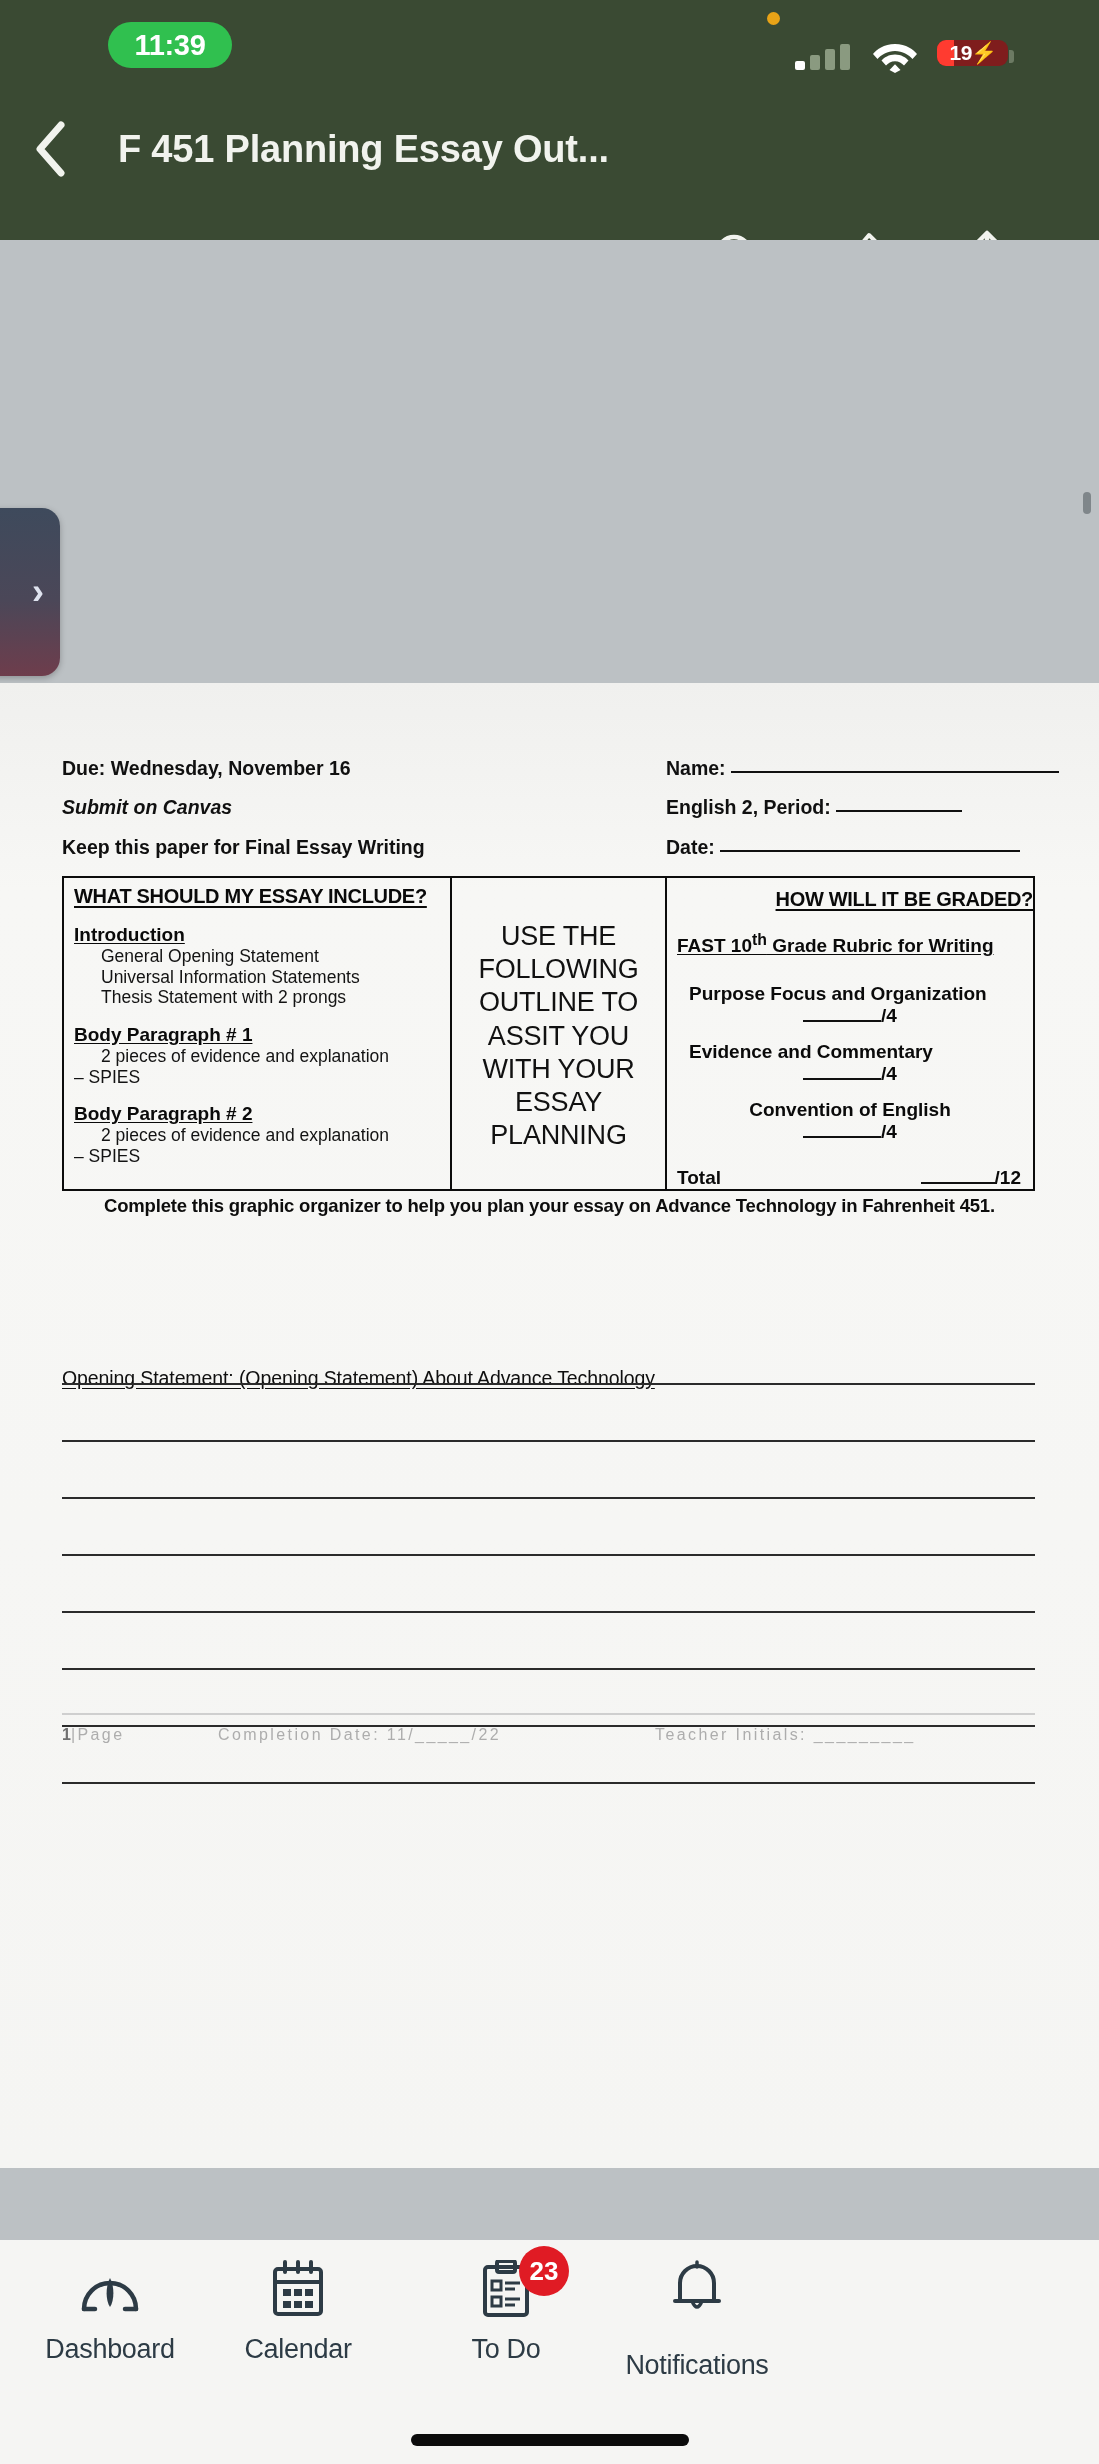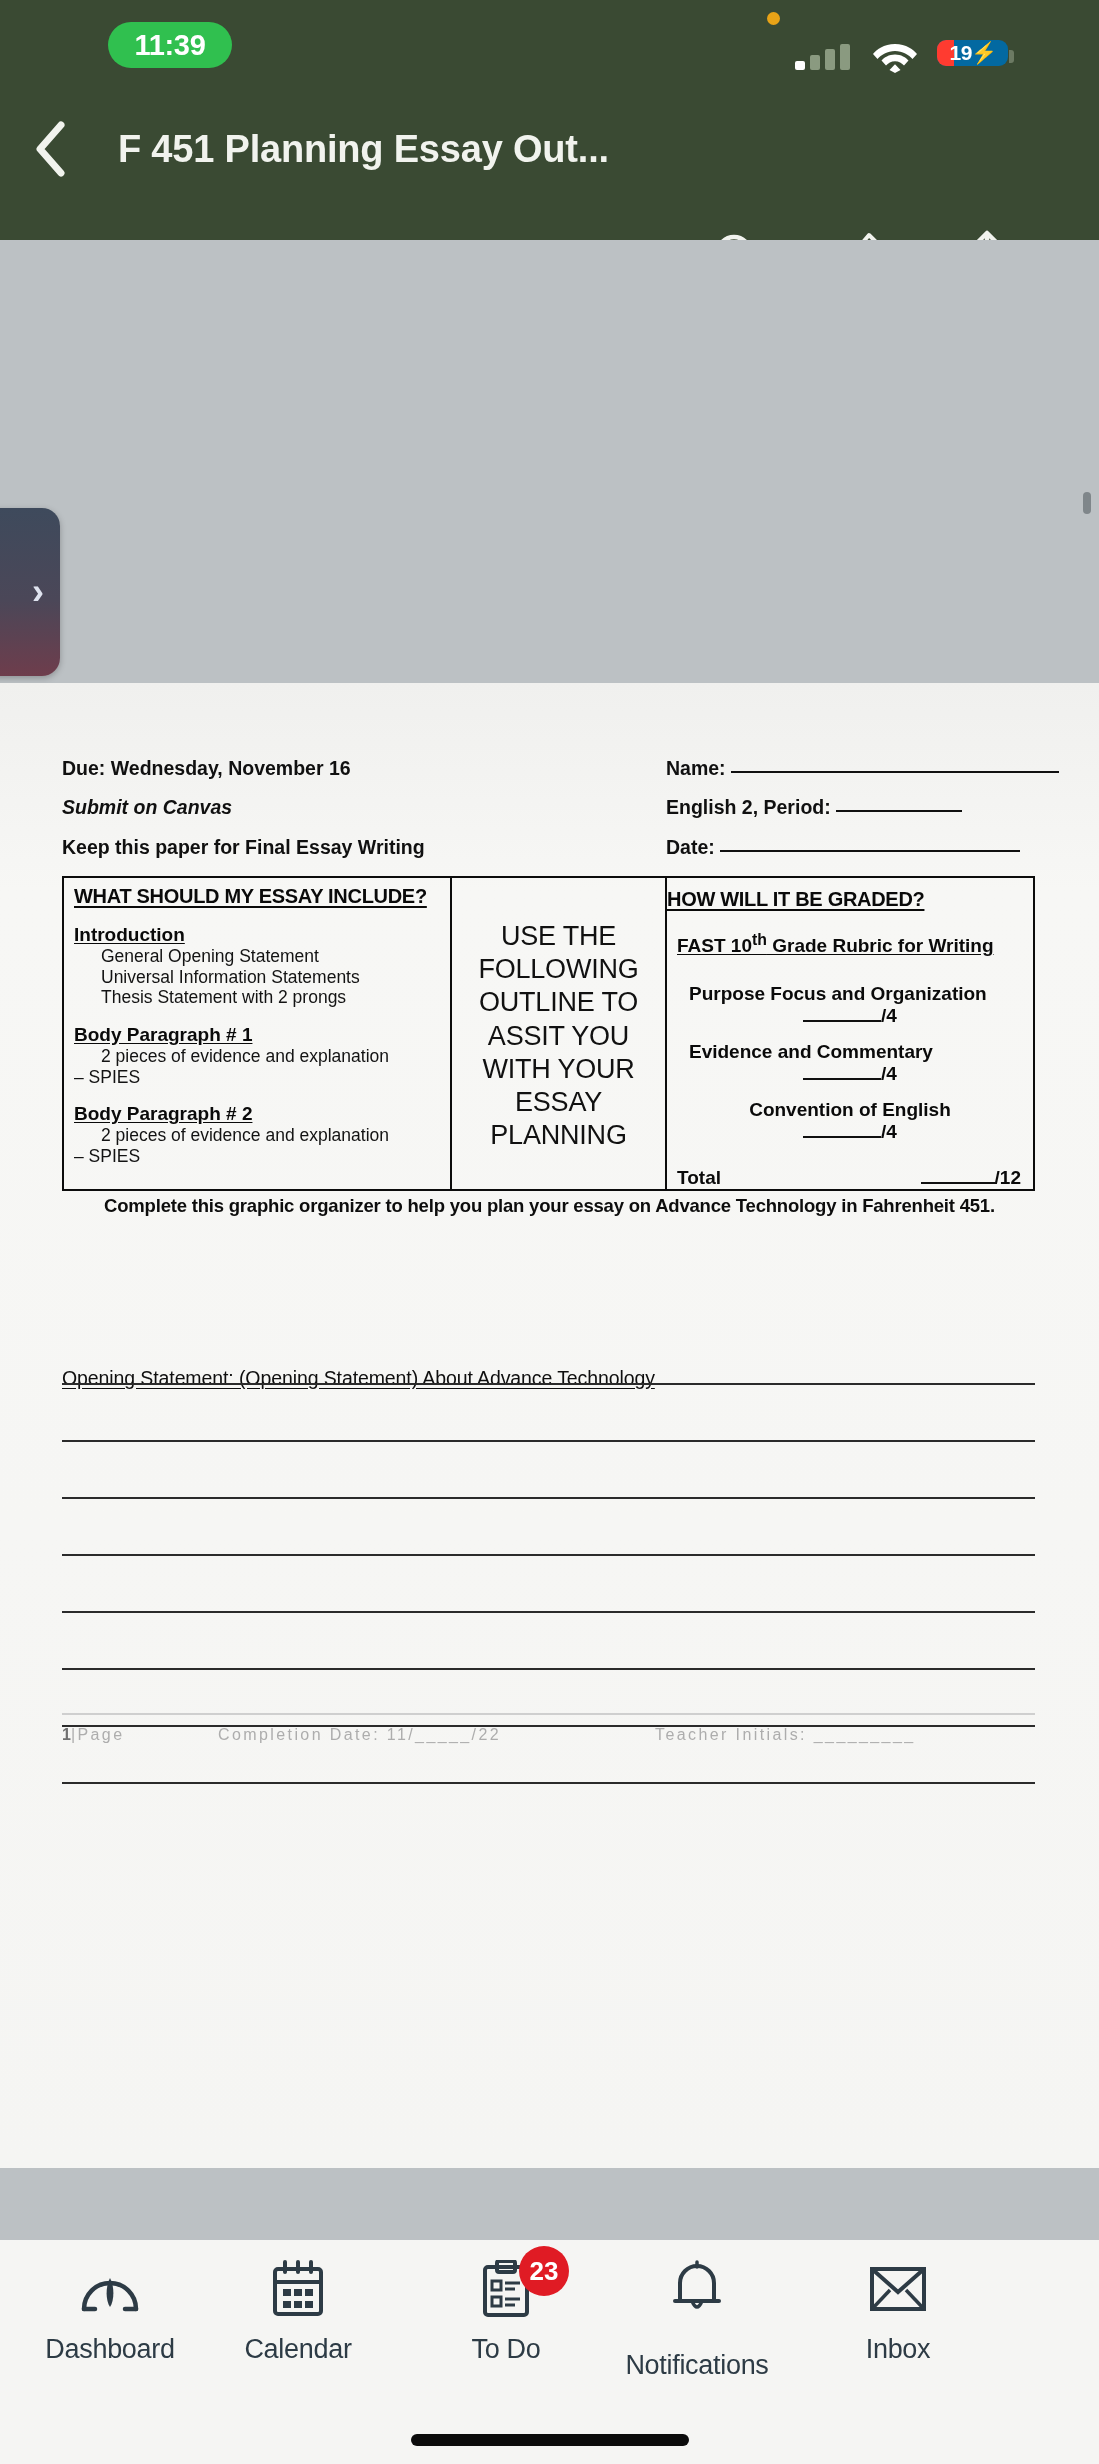--- a/index.html
+++ b/index.html
@@ -36,21 +36,21 @@
     display: block;
   }
   .sig i:nth-child(1) { left: 0px;  height: 9px;  background: #ffffff; }
   .sig i:nth-child(2) { left: 15px; height: 15px; background: #8a9a80; }
   .sig i:nth-child(3) { left: 30px; height: 21px; background: #8a9a80; }
   .sig i:nth-child(4) { left: 45px; height: 26px; background: #8a9a80; }
   .wifi { position: absolute; left: 872px; top: 40px; width: 46px; height: 33px; }
   .batt {
     position: absolute; left: 937px; top: 40px;
     width: 71px; height: 26px; border-radius: 9px;
-    background: #0369a1; overflow: hidden;
+    background: #7f1d1d; overflow: hidden;
   }
   .batt .fill { position: absolute; left: 0; top: 0; width: 17px; height: 100%; background: #ff3b30; }
   .batt .lbl {
     position: absolute; inset: 0; color: #fff; font-size: 21px; font-weight: 700;
     display: flex; align-items: center; justify-content: center; padding-left: 2px;
     letter-spacing: -0.5px;
   }
   .batt-tip {
     position: absolute; left: 1009px; top: 50px;
     width: 5px; height: 13px; border-radius: 0 3px 3px 0; background: #6c7a63;
@@ -150,21 +150,21 @@
   .c1-dash { font-size: 17.5px; color: #131313; line-height: 1.18; }
   .grp { margin-top: 16px; }
 
   .c2-text {
     position: absolute; left: 0; right: 0; top: 42px;
     text-align: center; font-size: 27px; color: #111; line-height: 1.23;
     letter-spacing: -0.2px;
   }
 
   .c3-title {
-    text-align: left; font-size: 20px; font-weight: 700; color: #0a0a0a;
+    text-align: right; font-size: 20px; font-weight: 700; color: #0a0a0a;
     text-decoration: underline; text-underline-offset: 3px;
     letter-spacing: -0.3px; margin-bottom: 20px;
   }
   .c3-rubric {
     font-size: 19px; font-weight: 700; color: #0a0a0a;
     text-decoration: underline; text-underline-offset: 2px;
     margin-left: 10px;
   }
   .c3-cat { font-size: 19px; font-weight: 700; color: #0a0a0a; margin-left: 22px; }
   .c3-cat.ctr { text-align: center; margin-left: 0; }
@@ -479,28 +479,17 @@
         <svg width="54" height="60" viewBox="0 0 54 60">
           <path d="M10 42 V24 A17 17 0 0 1 44 24 V42 Z" stroke="#2d3b45" stroke-width="4" fill="none" stroke-linejoin="round"></path>
           <line x1="5" y1="42" x2="49" y2="42" stroke="#2d3b45" stroke-width="4" stroke-linecap="round"></line>
           <path d="M22 42 q5 12 10 0" stroke="#2d3b45" stroke-width="3.5" fill="none"></path>
           <line x1="27" y1="3" x2="27" y2="8" stroke="#2d3b45" stroke-width="3.5" stroke-linecap="round"></line>
         </svg>
       </div>
       <div class="tlabel">Notifications</div>
     </div>
 
-    <div class="tab" id="tab-inbox">
-      <div class="ticon">
-        <svg width="58" height="48" viewBox="0 0 58 48">
-          <rect x="3" y="4" width="52" height="40" stroke="#2d3b45" stroke-width="4" fill="none"></rect>
-          <path d="M3 4 L29 27 L55 4" stroke="#2d3b45" stroke-width="4" fill="none"></path>
-          <line x1="3" y1="44" x2="21" y2="25" stroke="#2d3b45" stroke-width="3.5"></line>
-          <line x1="55" y1="44" x2="37" y2="25" stroke="#2d3b45" stroke-width="3.5"></line>
-        </svg>
-      </div>
-      <div class="tlabel">Inbox</div>
-    </div>
 
     <div class="home-indicator"></div>
   </div>
 
 </div>
 
 </body></html>

